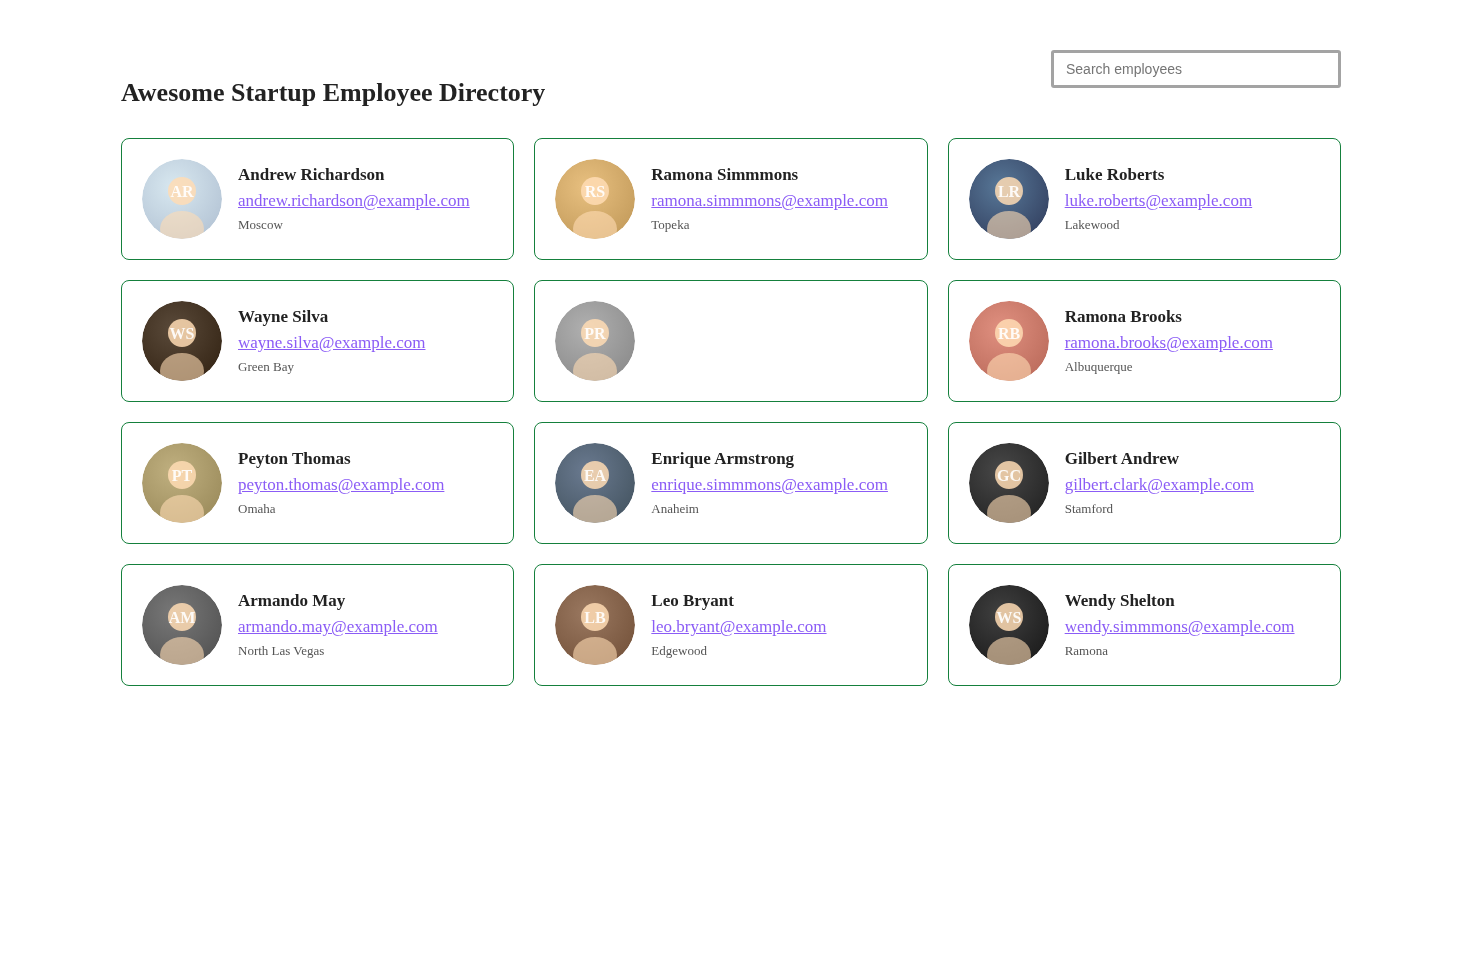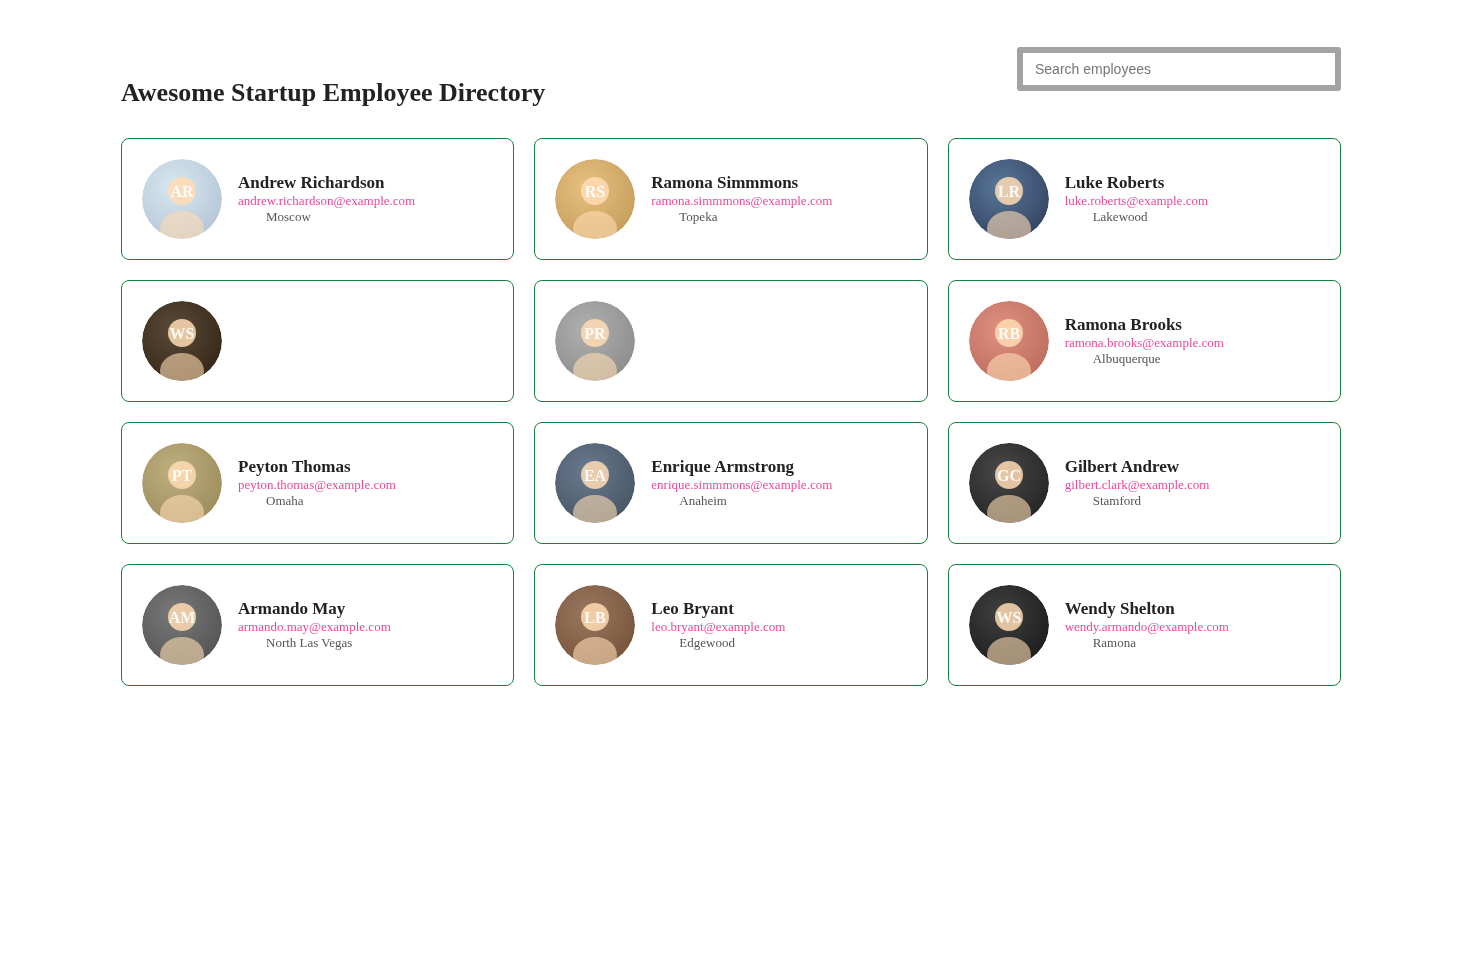--- a/index.html
+++ b/index.html
@@ -31,23 +31,23 @@
     }
 
     .page-title {
       font-size: 26px;
       font-weight: bold;
       color: #222;
       margin-top: 48px;
     }
 
     .search-input {
-      width: 324px;
+      width: 290px;
       padding: 8px 12px;
-      border: 6px solid #a3a3a3;
+      border: 3px solid #a3a3a3;
       border-radius: 3px;
       font-size: 14px;
       color: #555;
       outline: none;
     }
 
     .employee-grid {
       display: grid;
       grid-template-columns: repeat(3, 1fr);
       gap: 20px;
@@ -60,37 +60,38 @@
       display: flex;
       align-items: center;
       gap: 16px;
       background: #fff;
       min-height: 120px;
     }
 
     .employee-info {
       display: flex;
       flex-direction: column;
+      gap: 6px;
     }
 
     .employee-name {
       font-size: 17px;
       font-weight: bold;
       color: #222;
     }
 
     .employee-email {
-      font-size: 13px;
-      color: #ec4899;
+      font-size: 17px;
+      color: #8b5cf6;
+      text-decoration: underline;
     }
 
     .employee-city {
       font-size: 13px;
       color: #555;
-      margin-left: 28px;
     }
 
     
     .avatar-svg {
       width: 80px;
       height: 80px;
       border-radius: 50%;
       flex-shrink: 0;
     }
   </style>
@@ -188,20 +189,25 @@
             <circle cx="40" cy="40" r="40"></circle>
           </clipPath>
         </defs>
         <circle cx="40" cy="40" r="40" fill="url(#grad4)"></circle>
 
         <circle cx="40" cy="32" r="14" fill="rgba(255,220,180,0.85)" clip-path="url(#circle4)"></circle>
 
         <ellipse cx="40" cy="70" rx="22" ry="18" fill="rgba(255,220,180,0.6)" clip-path="url(#circle4)"></ellipse>
         <text x="40" y="38" text-anchor="middle" fill="rgba(255,255,255,0.9)" font-size="16" font-weight="bold" font-family="Georgia, serif">WS</text>
       </svg>
+        <div class="employee-info">
+          <div class="employee-name">Wayne Silva</div>
+          <div class="employee-email">wayne.silva@example.com</div>
+          <div class="employee-city">Green Bay</div>
+        </div>
       </div>
       <div class="employee-card">
       <svg class="avatar-svg" viewBox="0 0 80 80" xmlns="http://www.w3.org/2000/svg">
         <defs>
           <radialGradient id="grad5" cx="40%" cy="35%" r="65%">
             <stop offset="0%" stop-color="#b0b0b0"></stop>
             <stop offset="100%" stop-color="#909090"></stop>
           </radialGradient>
           <clipPath id="circle5">
             <circle cx="40" cy="40" r="40"></circle>
@@ -372,18 +378,18 @@
         </defs>
         <circle cx="40" cy="40" r="40" fill="url(#grad12)"></circle>
 
         <circle cx="40" cy="32" r="14" fill="rgba(255,220,180,0.85)" clip-path="url(#circle12)"></circle>
 
         <ellipse cx="40" cy="70" rx="22" ry="18" fill="rgba(255,220,180,0.6)" clip-path="url(#circle12)"></ellipse>
         <text x="40" y="38" text-anchor="middle" fill="rgba(255,255,255,0.9)" font-size="16" font-weight="bold" font-family="Georgia, serif">WS</text>
       </svg>
         <div class="employee-info">
           <div class="employee-name">Wendy Shelton</div>
-          <div class="employee-email">wendy.armando@example.com</div>
+          <div class="employee-email">wendy.simmmons@example.com</div>
           <div class="employee-city">Ramona</div>
         </div>
       </div>
     </div>
 </div>
 
 </body></html>

